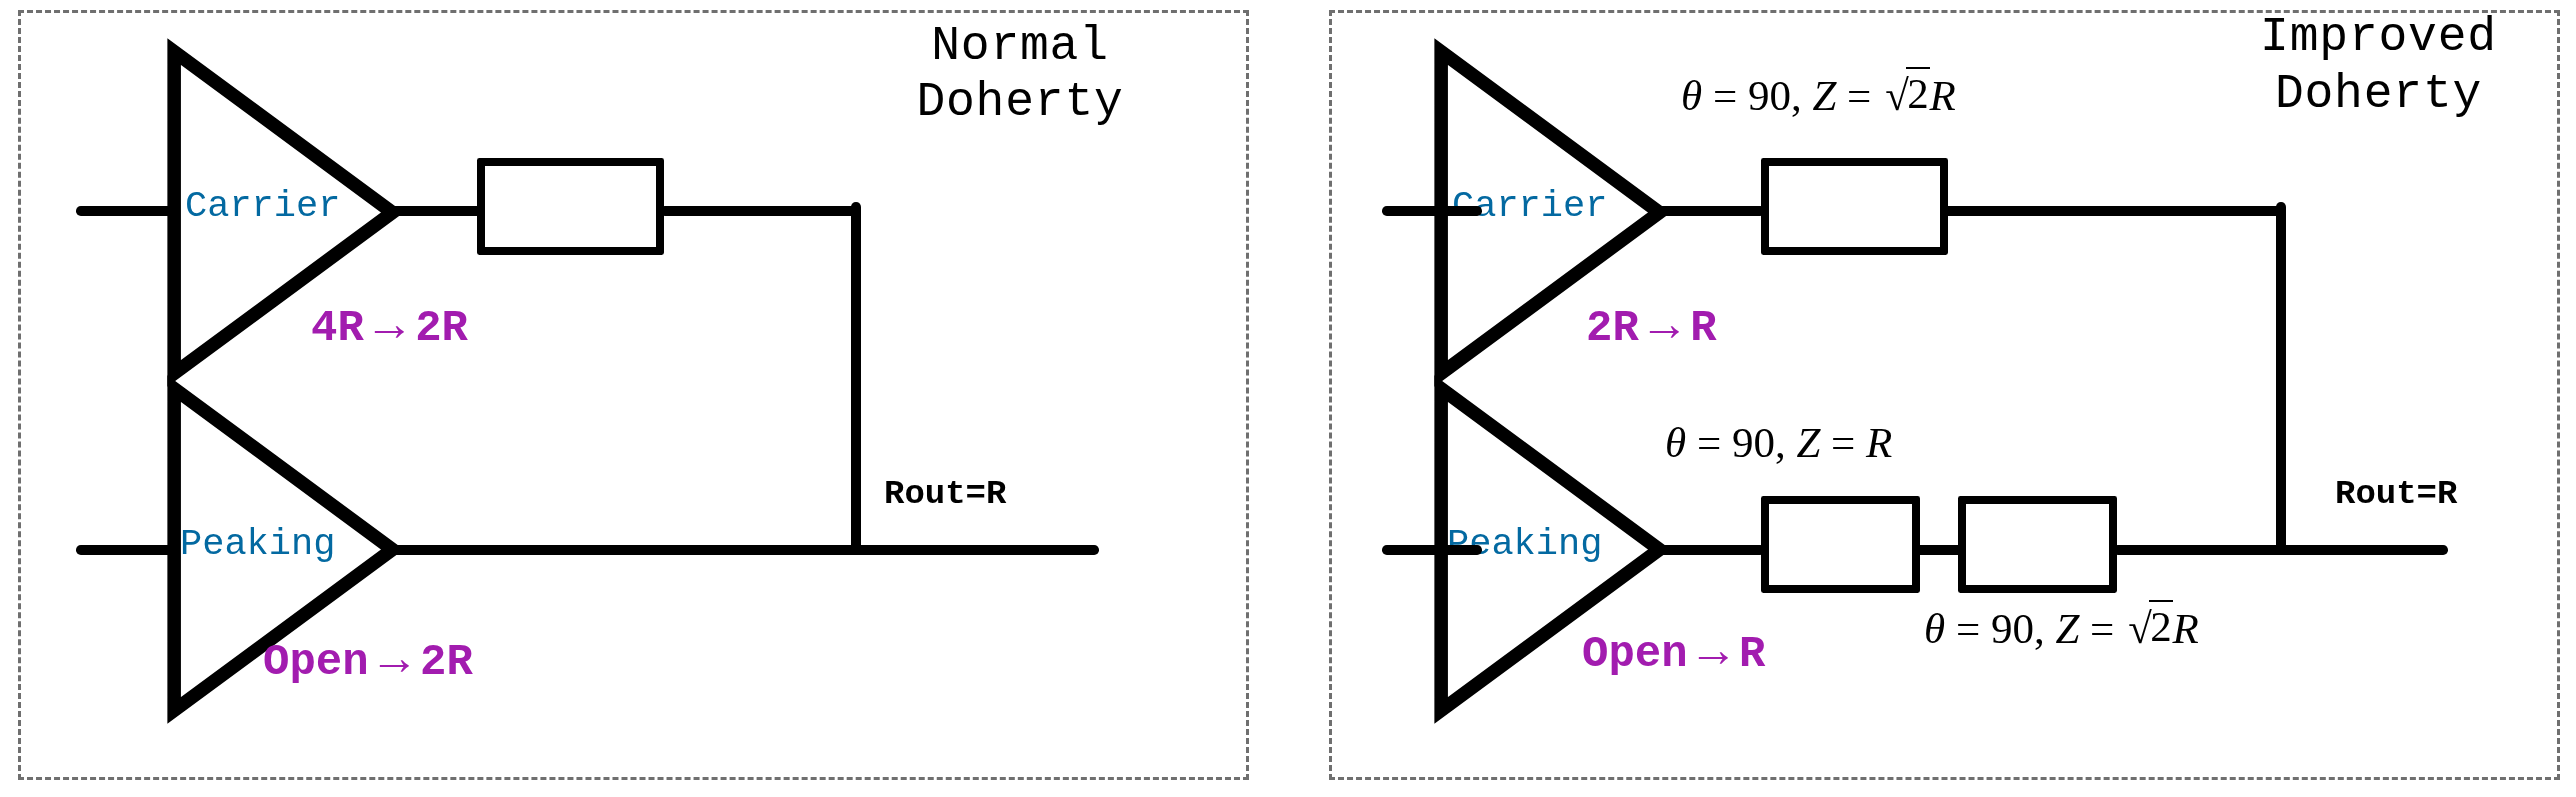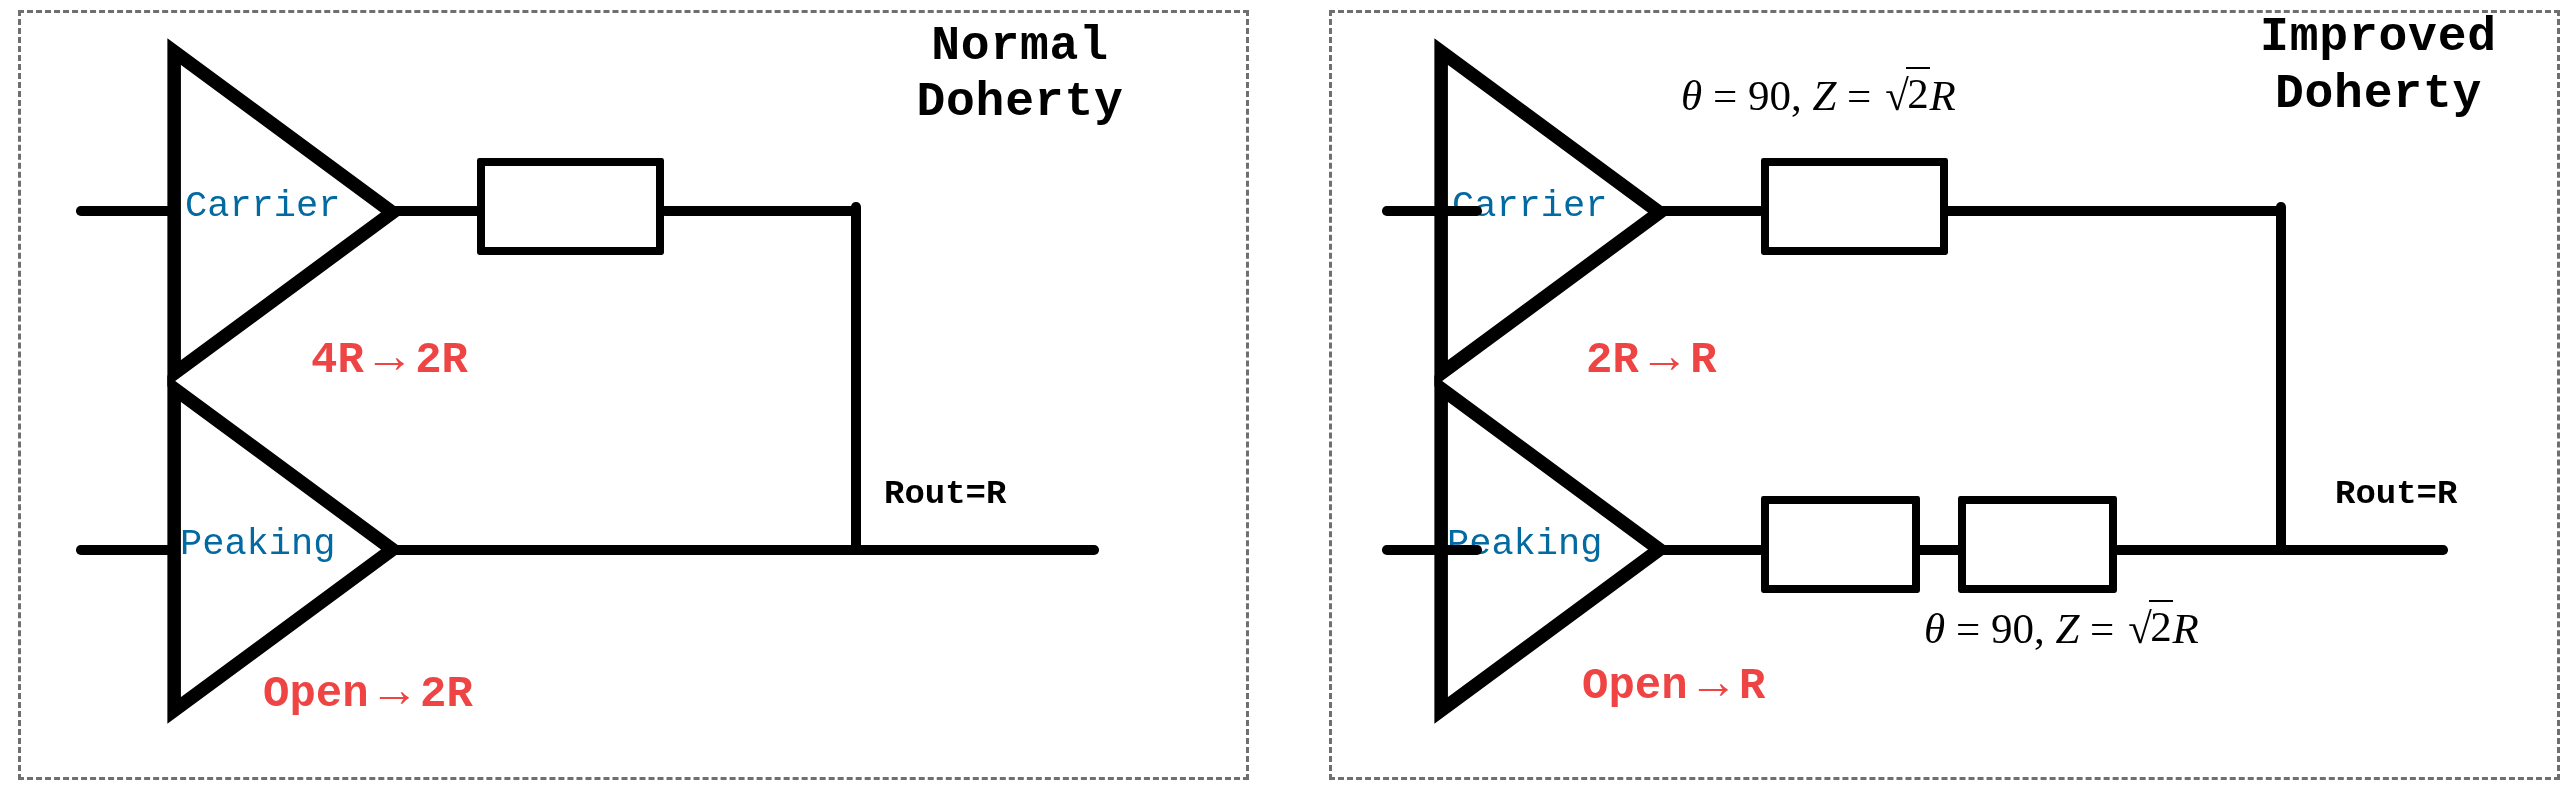--- a/index.html
+++ b/index.html
@@ -25,21 +25,21 @@
     background: #ffffff;
     box-sizing: border-box;
   }
   #panel-normal   { left: 17.5px;   width: 1231px; }
   #panel-improved { left: 1329px; width: 1231px; }
 
   .panel-title {
     position: absolute;
     text-align: center;
     font-family: "Liberation Mono", "DejaVu Sans Mono", monospace;
-    font-weight: 700;
+    font-weight: 400;
     font-size: 48px;
     line-height: 1.18;
     color: #000000;
     white-space: pre-line;
     letter-spacing: 0.8px;
   }
   #title-normal   { left: 829px; top: 17.5px;  width: 382px; }
   #title-improved { left: 2199px; top: 9px;  width: 359px; }
 
   
@@ -96,23 +96,22 @@
     top: -1.6px;
   }
   .conv {
     position: absolute;
     display: flex;
     align-items: center;
     gap: 11px;
     font-family: "Liberation Mono", "DejaVu Sans Mono", monospace;
     font-weight: 700;
     font-size: 44px;
-    color: #ef4444;
-    white-space: nowrap;
-    margin-top: 32px;
+    color: #a21caf;
+    white-space: nowrap;
   }
   .conv .arrow { font-size: 49px; font-weight: 400; line-height: 0.8; }
   .node-label {
     position: absolute;
     font-family: "Liberation Mono", "DejaVu Sans Mono", monospace;
     font-weight: 700;
     font-size: 34px;
     color: #000000;
     white-space: nowrap;
   }
@@ -207,20 +206,28 @@
     </svg>
   </div>
   <div class="amp-label" style="left:1447px; top:523px;">Peaking</div>
   <div class="wire-h" style="left:1382px; top:545px; width:100px;"></div>
   <div class="wire-h" style="left:1653px; top:545px; width:112px;"></div>
   <div class="resistor" style="left:1761px; top:496px; width:159px; height:97px;"></div>
   <div class="wire-h" style="left:1915px; top:545px; width:48px;"></div>
   <div class="resistor" style="left:1958px; top:496px; width:159px; height:97px;"></div>
   <div class="wire-h" style="left:2113px; top:545px; width:335px;"></div>
 
+  <div class="formula" style="left:1665px; top:418px;">
+    <span class="it">θ</span>
+    <span>=</span>
+    <span>90</span><span>,</span>
+    <span class="it">Z</span>
+    <span>=</span>
+    <span class="it">R</span>
+  </div>
 
   <div class="formula" style="left:1924px; top:602px;">
     <span class="it">θ</span>
     <span>=</span>
     <span>90</span><span>,</span>
     <span class="it">Z</span>
     <span>=</span>
     <span class="sqrt-wrap"><span class="sqrt-sym">√</span><span class="sqrt-rad">2</span><span class="it">R</span></span>
   </div>
 

